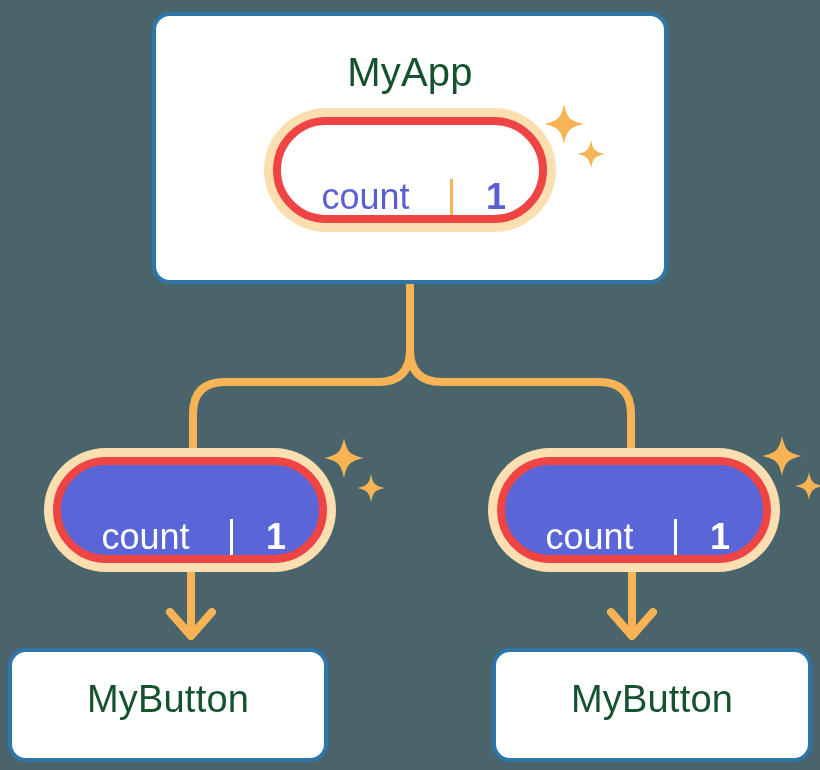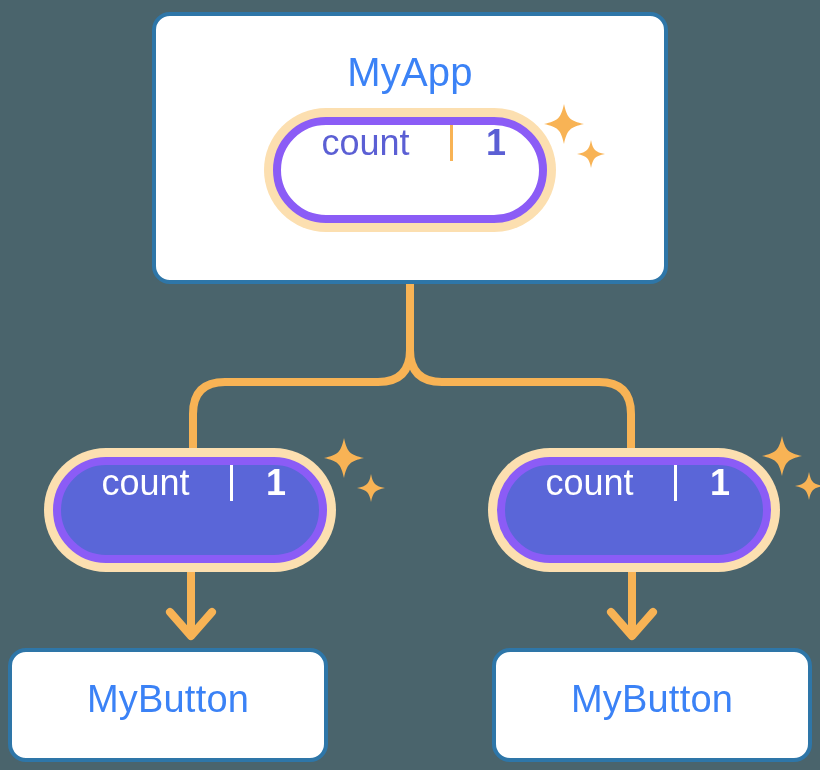--- a/index.html
+++ b/index.html
@@ -32,21 +32,21 @@
 
   
   .card {
     position: absolute;
     background: #ffffff;
     border: 4px solid #2e76a8;
     border-radius: 18px;
     box-sizing: border-box;
   }
   .card-title {
-    color: #3b82f6;
+    color: #14532d;
     font-size: 40px;
     font-weight: 400;
     letter-spacing: 0.2px;
     text-align: center;
     line-height: 1;
     white-space: nowrap;
   }
 
   #card-myapp {
     left: 152px;
@@ -89,23 +89,23 @@
     border-radius: 999px;
     
     background: #fcdfb0;
     padding: 9px;
   }
   .pill-inner {
     box-sizing: border-box;
     width: 100%;
     height: 100%;
     border-radius: 999px;
-    border: 8px solid #8b5cf6;
+    border: 8px solid #ef4444;
     display: flex;
-    align-items: flex-start;
+    align-items: flex-end;
     overflow: hidden;
   }
   .pill-key,
   .pill-val {
     display: flex;
     align-items: center;
     justify-content: center;
     line-height: 1;
     white-space: nowrap;
   }

